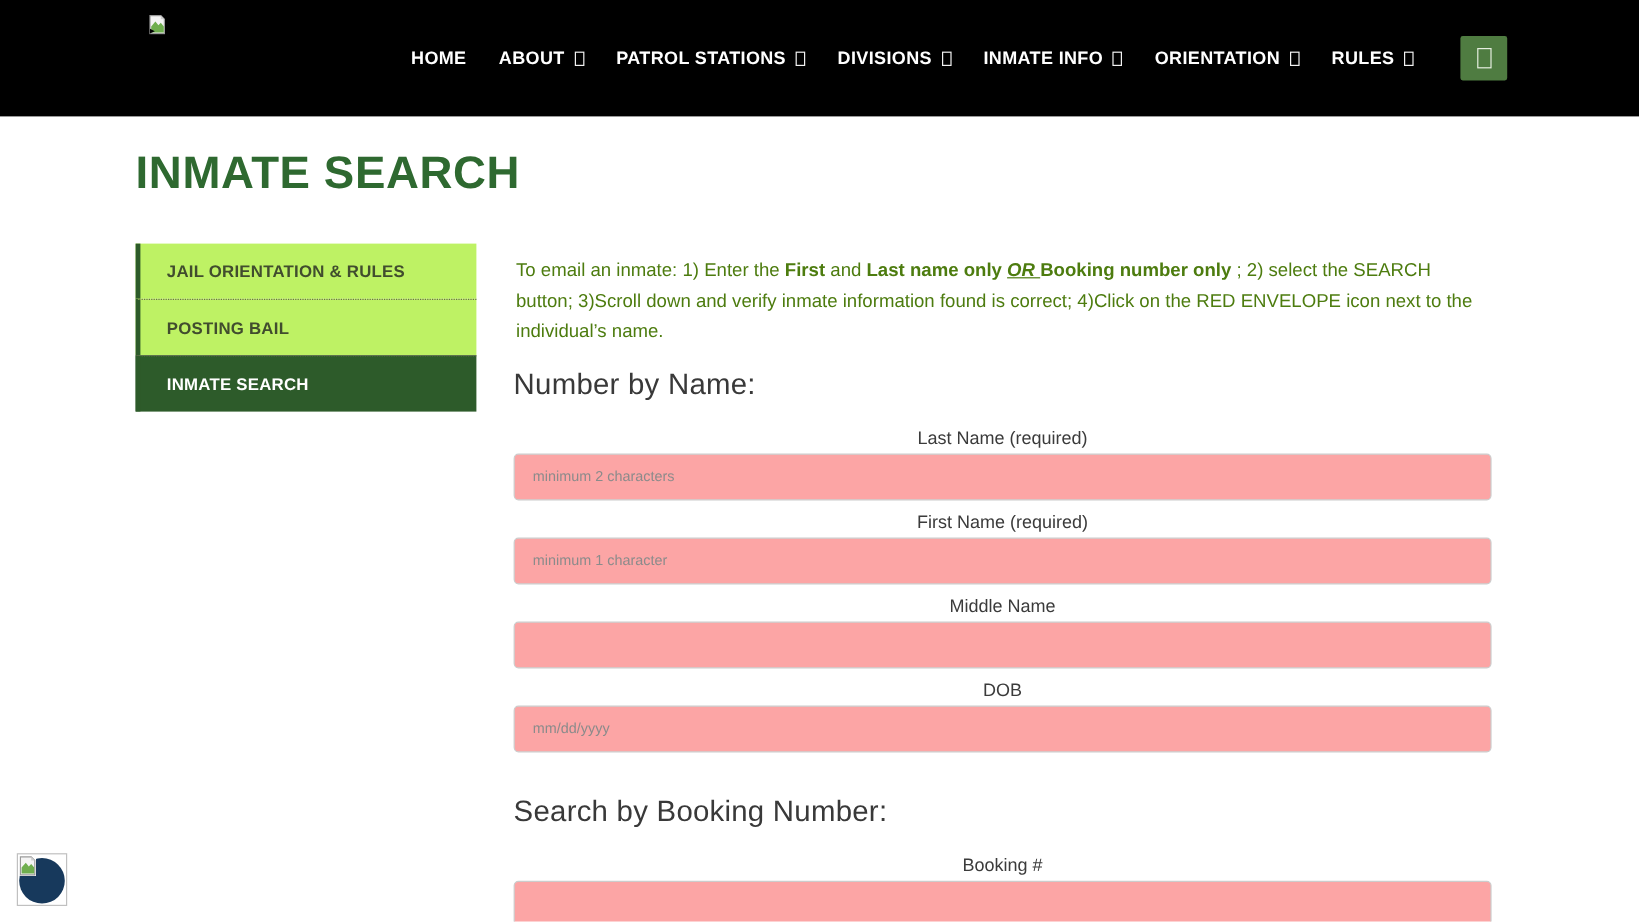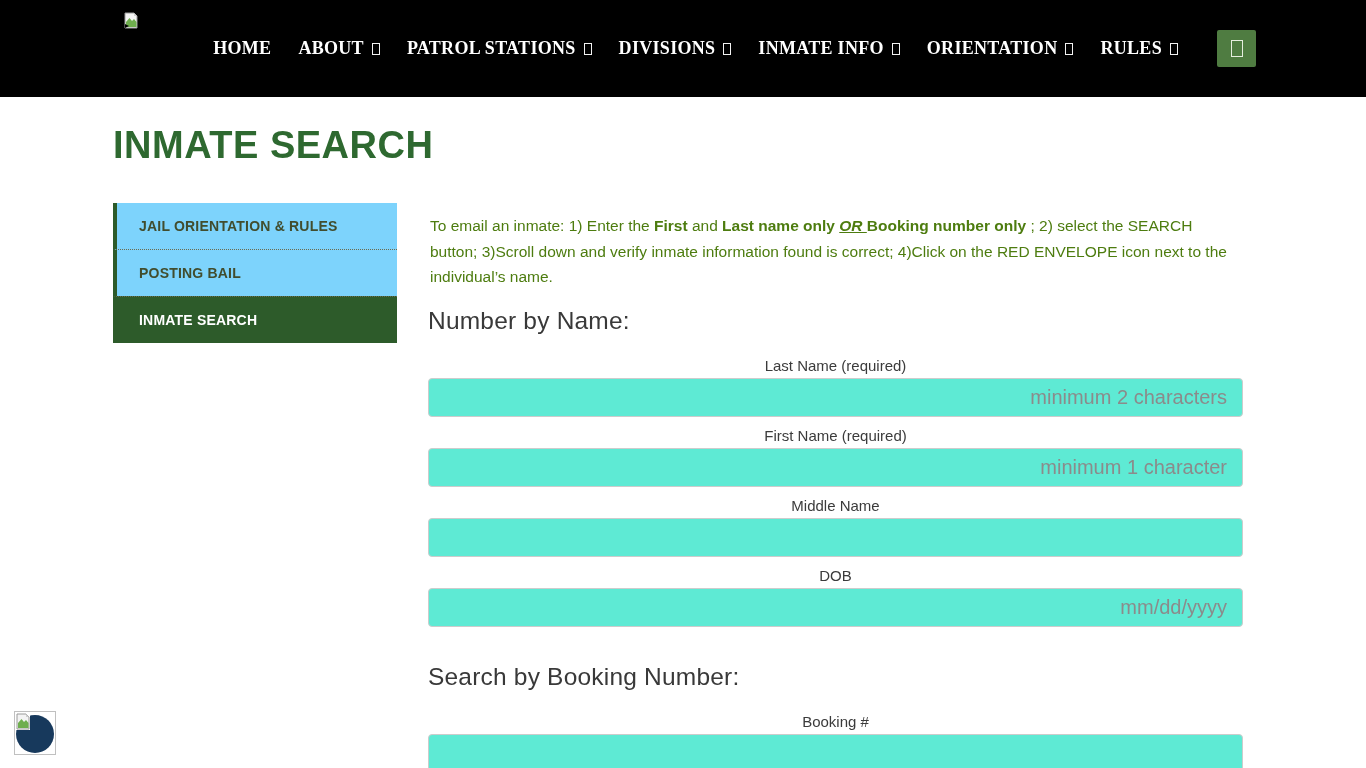--- a/index.html
+++ b/index.html
@@ -10,43 +10,43 @@
   .topnav {
     position:absolute; top:0; left:0; width:1366px; height:97px;
     background:#000000; z-index:5;
   }
   .logo-slot { position:absolute; left:124px; top:12px; width:14px; height:17px; display:block; }
   .nav-menu {
     position:absolute; right:110px; top:0; height:97px;
     display:flex; align-items:center; gap:27px;
   }
   .nav-item {
-    color:#ffffff; font-size:18px; font-weight:bold; letter-spacing:.3px;
-    display:flex; align-items:center; cursor:pointer; white-space:nowrap;font-family:Liberation Serif, serif;
+    color:#ffffff; font-size:15px; font-weight:bold; letter-spacing:.3px;
+    display:flex; align-items:center; cursor:pointer; white-space:nowrap;
   }
   .tofu {
     display:inline-block; width:8px; height:12px;
     border:1.2px solid #ffffff; margin-left:8px; opacity:.95;
   }
   .nav-search-btn {
     width:39px; height:37px; background:#4f7c41; border:none; border-radius:2px;
     display:flex; align-items:center; justify-content:center; cursor:pointer; margin-left:12px;
   }
   .nav-search-btn .tofu { width:12px; height:17px; margin:0; border-color:#eef4e8; }
 
   
   .page-title {
     position:absolute; left:113px; top:124px;
     font-size:38px; font-weight:bold; color:#2e6930; letter-spacing:.5px;
   }
 
   
   .sidebar { position:absolute; left:113px; top:203px; width:284px; }
   .side-item {
-    background:#7dd3fc; color:#414d2e; font-size:14px; font-weight:bold;
+    background:#bef264; color:#414d2e; font-size:14px; font-weight:bold;
     border-left:4px solid #2d5b2a; padding:15px 16px 15px 22px; cursor:pointer;
     letter-spacing:.2px;
   }
   .side-item + .side-item { border-top:1px dotted #6b6b4f; }
   .side-item.active { background:#2d5b2a; color:#ffffff; border-top:1px dotted #6b6b4f; }
 
   
   .content { position:absolute; left:428px; top:213px; width:815px; }
   .instructions {
     text-align:left; font-size:15.5px; line-height:25.5px; color:#4d7c0f; padding:0 2px;
@@ -56,22 +56,22 @@
   .instructions .u { text-decoration:underline; }
   .section-heading {
     font-size:24.5px; font-weight:400; color:#393939; margin-top:17px; margin-bottom:22px;
     letter-spacing:.2px;
   }
   .section-heading.booking { margin-top:36px; }
   .field { margin-bottom:10px; }
   .field label { display:block; font-size:15px; color:#3b3b3b; margin-bottom:4px;text-align:center; }
   .field input {
     width:100%; height:39px; border:1px solid #cccccc; border-radius:4px;
-    padding:8px 15px; font-size:20px; color:#555555; outline:none;
-    font-family:"Liberation Sans", sans-serif; background:#5eead4;text-align:right;
+    padding:8px 15px; font-size:12px; color:#555555; outline:none;
+    font-family:"Liberation Sans", sans-serif; background:#fca5a5;
   }
   .field input::placeholder { color:#8b8b8b; opacity:1; }
 
   
   .a11y-widget {
     position:absolute; left:14px; top:711px; width:42px; height:44px;
     background:#ffffff; border:1px solid #c0c0c0; cursor:pointer;
   }
   .a11y-circle {
     position:absolute; left:1px; top:3px; width:38px; height:38px;

